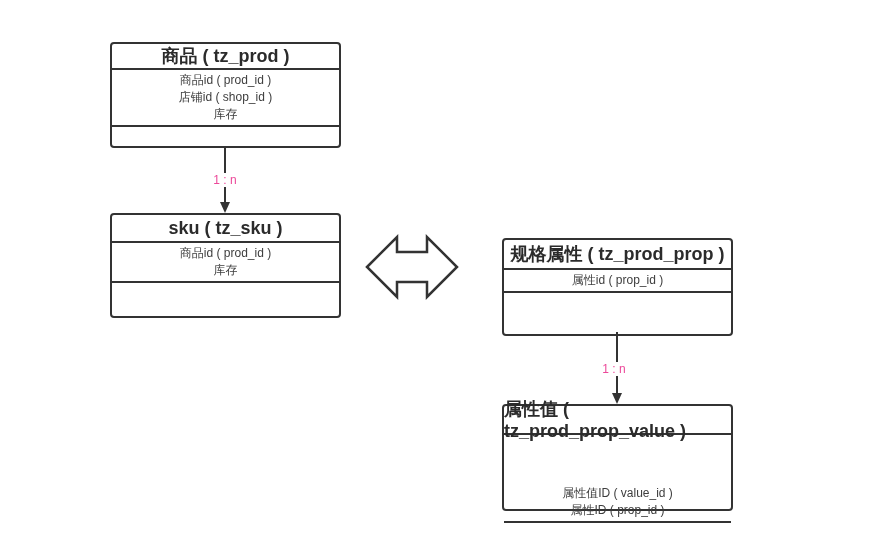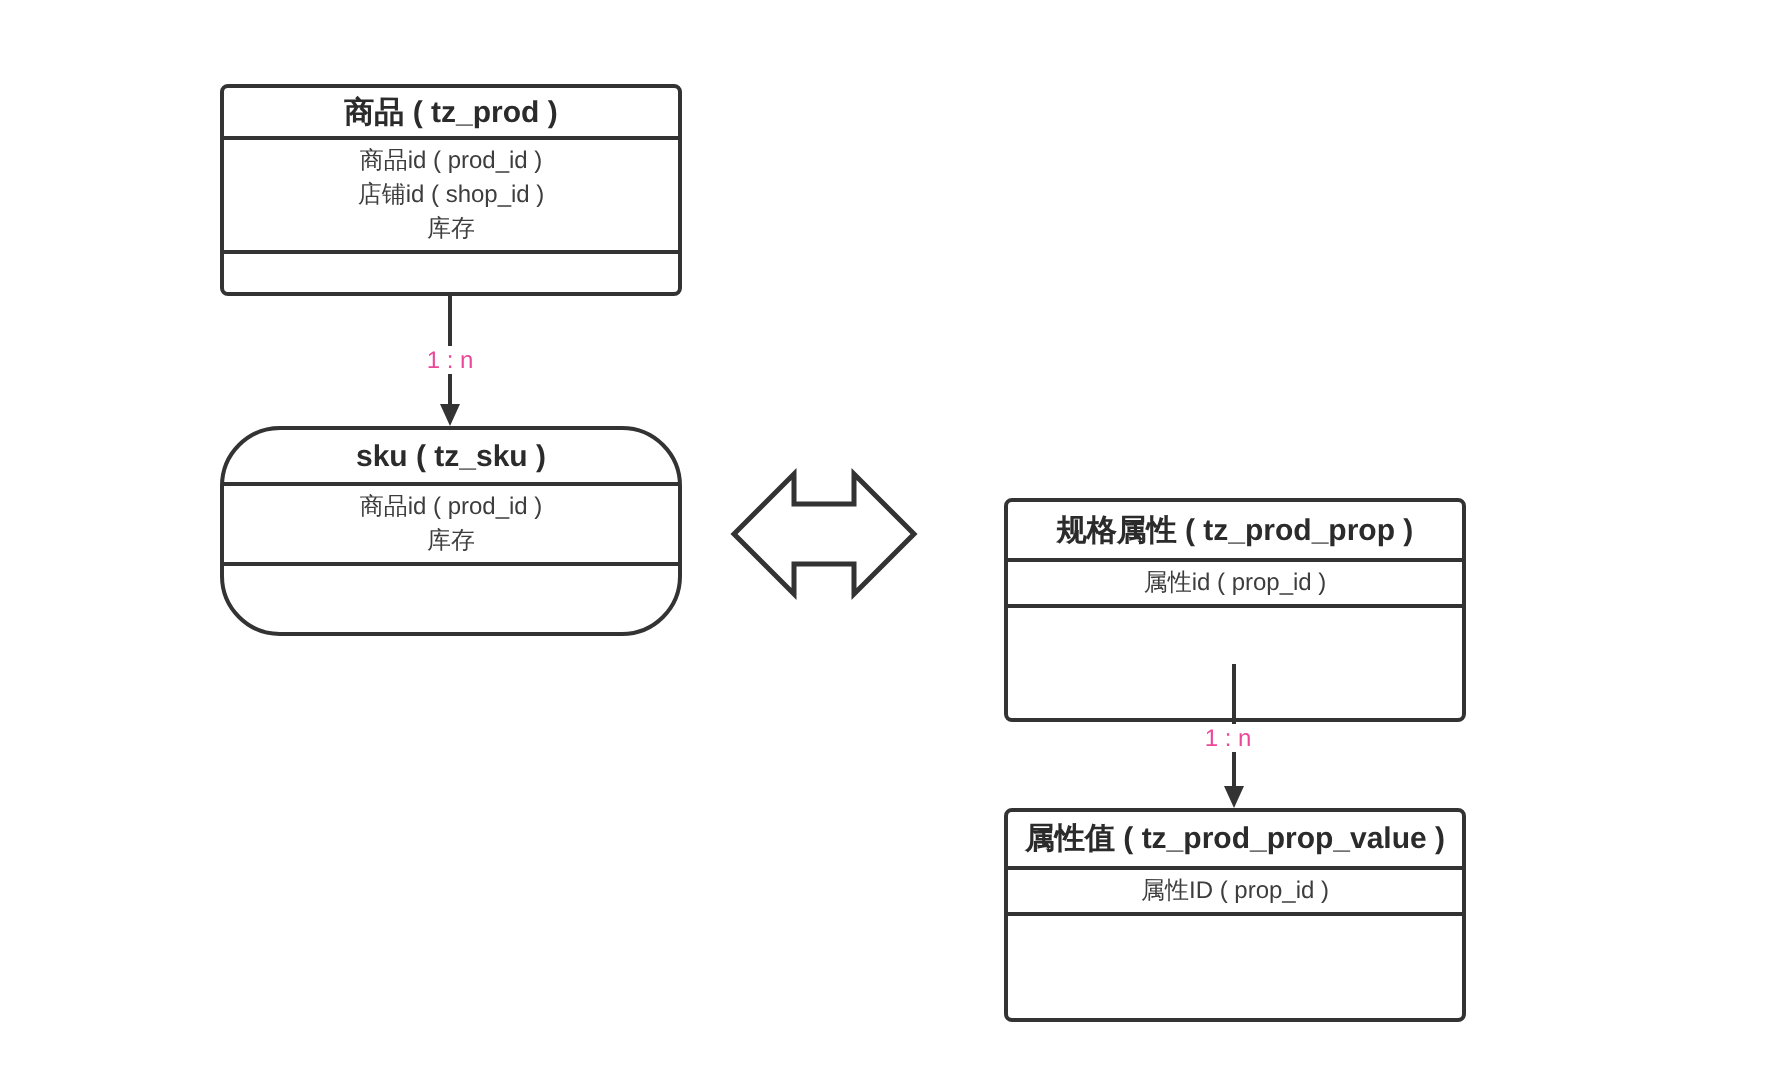--- a/index.html
+++ b/index.html
@@ -21,21 +21,21 @@
     border-radius: 4px;
     color: #3d3d3d;
   }
   .etable .hd {
     flex: none;
     display: flex;
     align-items: center;
     justify-content: center;
     box-sizing: border-box;
     font-weight: bold;
-    font-size: 15px;
+    font-size: 18px;
     color: #2b2b2b;
     border-bottom: 2px solid #333333;
   }
   .etable .fields {
     flex: none;
     box-sizing: border-box;
     border-bottom: 2px solid #333333;
     padding: 2px 0 2px 0;
     text-align: center;
   }
@@ -87,46 +87,47 @@
       <div class="fl">店铺id ( shop_id )</div>
       <div class="fl">库存</div>
     </div>
     <div class="empty"></div>
   </div>
 
   <div class="vline" style="left:224px; top:148px; height:55px;"></div>
   <div class="arrowhead" style="left:220px; top:202px;"></div>
   <div class="conn-label" style="left:225px; top:180px;">1 : n</div>
 
-  <div class="etable" style="left:110px; top:213px; width:231px; height:105px;border-radius:30px;">
+  <div class="etable" style="left:110px; top:213px; width:231px; height:105px;">
     <div class="hd" style="height:28px;">sku ( tz_sku )</div>
     <div class="fields">
       <div class="fl">商品id ( prod_id )</div>
       <div class="fl">库存</div>
     </div>
     <div class="empty"></div>
   </div>
 
   <svg class="dblarrow" width="104" height="80" viewBox="0 0 104 80">
     <polygon points="7,39 37,9 37,24 67,24 67,9 97,39 67,69 67,54 37,54 37,69" fill="#ffffff" stroke="#333333" stroke-width="2.5" stroke-linejoin="miter"></polygon>
   </svg>
 
-  <div class="etable" style="left:502px; top:249px; width:231px; height:112px;">
+  <div class="etable" style="left:502px; top:238px; width:231px; height:98px;">
     <div class="hd" style="height:30px;">规格属性 ( tz_prod_prop )</div>
     <div class="fields">
       <div class="fl">属性id ( prop_id )</div>
     </div>
     <div class="empty"></div>
   </div>
 
   <div class="vline" style="left:616px; top:332px; height:62px;"></div>
   <div class="arrowhead" style="left:612px; top:393px;"></div>
   <div class="conn-label" style="left:614px; top:369px;">1 : n</div>
 
-  <div class="etable" style="left:502px; top:404px; width:231px; height:107px;">
+  <div class="etable" style="left:502px; top:404px; width:231px; height:107px;gap:48px;">
     <div class="hd" style="height:29px;">属性值 ( tz_prod_prop_value )</div>
     <div class="fields">
+      <div class="fl">属性值ID ( value_id )</div>
       <div class="fl">属性ID ( prop_id )</div>
     </div>
     <div class="empty"></div>
   </div>
 
 </div>
 
 </body></html>

